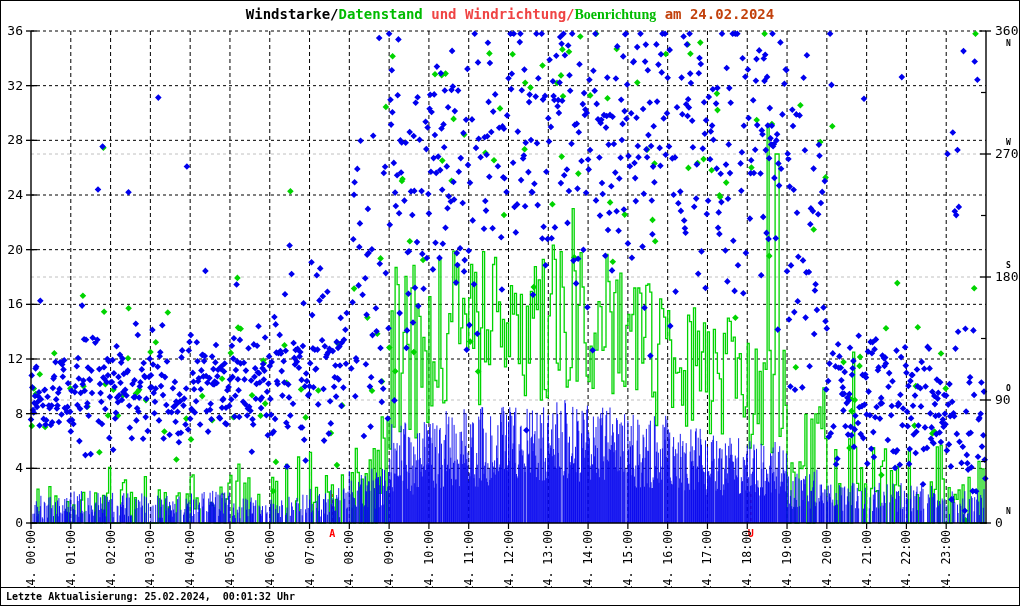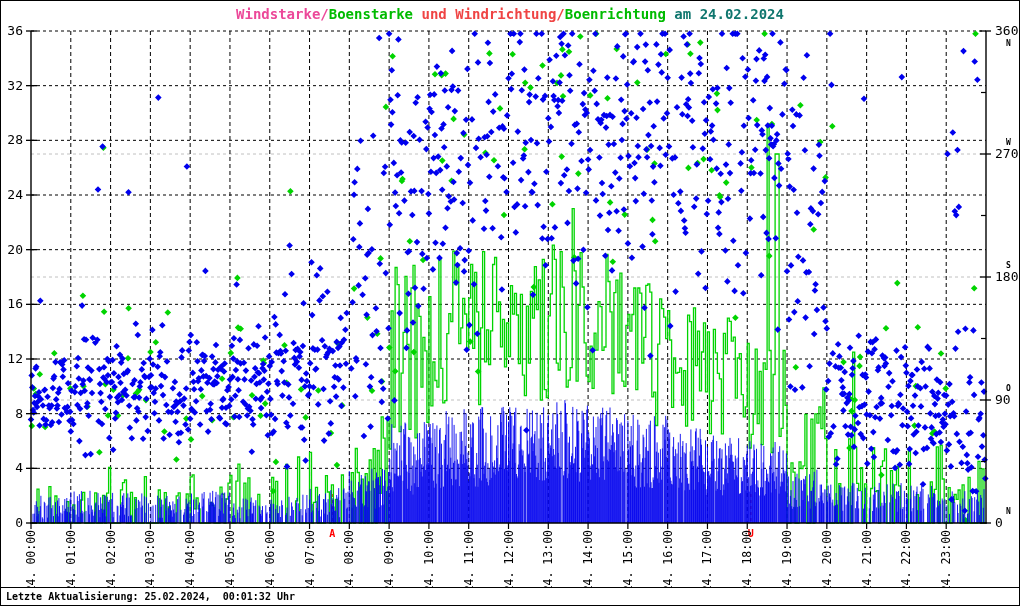--- a/index.html
+++ b/index.html
@@ -18,21 +18,21 @@
     border-top:1px solid #000;background:#fff;
     font-weight:bold;font-size:10px;line-height:16px;white-space:pre;
   }
   #footer .left{position:absolute;left:5px;top:1px;}
   #footer .right{position:absolute;right:4px;top:1px;}
 </style>
 </head>
 <body>
 
 <div class="screen">
-  <div id="title"><span style="color: #ec4899;">Windstarke/</span><span style="color: rgb(0, 187, 0);">Boenstarke</span><span style="color: #ef4444;"> und Windrichtung/</span><span style="color: rgb(0, 187, 0);">Boenrichtung</span><span style="color: #0f766e;"> am 24.02.2024</span></div>
+  <div id="title"><span style="color: #000000;">Windstarke/</span><span style="color: rgb(0, 187, 0);">Datenstand</span><span style="color: #ef4444;"> und Windrichtung/</span><span style="color: rgb(0, 187, 0); font-family: Liberation Serif, serif;">Boenrichtung</span><span style="color: #c2410c;"> am 24.02.2024</span></div>
   <svg id="chart-svg" width="1020" height="588">
       <line x1="30" y1="467.3333333333333" x2="985" y2="467.3333333333333" stroke="#000000" stroke-width="1" stroke-dasharray="3 3"></line>
       <line x1="30" y1="412.6666666666667" x2="985" y2="412.6666666666667" stroke="#000000" stroke-width="1" stroke-dasharray="3 3"></line>
       <line x1="30" y1="358" x2="985" y2="358" stroke="#000000" stroke-width="1" stroke-dasharray="3 3"></line>
       <line x1="30" y1="303.33333333333337" x2="985" y2="303.33333333333337" stroke="#000000" stroke-width="1" stroke-dasharray="3 3"></line>
       <line x1="30" y1="248.66666666666669" x2="985" y2="248.66666666666669" stroke="#000000" stroke-width="1" stroke-dasharray="3 3"></line>
       <line x1="30" y1="194" x2="985" y2="194" stroke="#000000" stroke-width="1" stroke-dasharray="3 3"></line>
       <line x1="30" y1="139.33333333333331" x2="985" y2="139.33333333333331" stroke="#000000" stroke-width="1" stroke-dasharray="3 3"></line>
       <line x1="30" y1="84.66666666666669" x2="985" y2="84.66666666666669" stroke="#000000" stroke-width="1" stroke-dasharray="3 3"></line>
       <line x1="30" y1="30" x2="985" y2="30" stroke="#000000" stroke-width="1" stroke-dasharray="3 3"></line>

